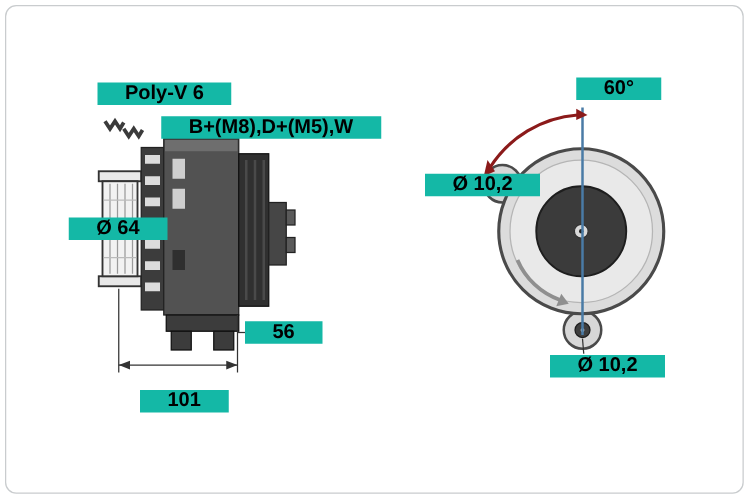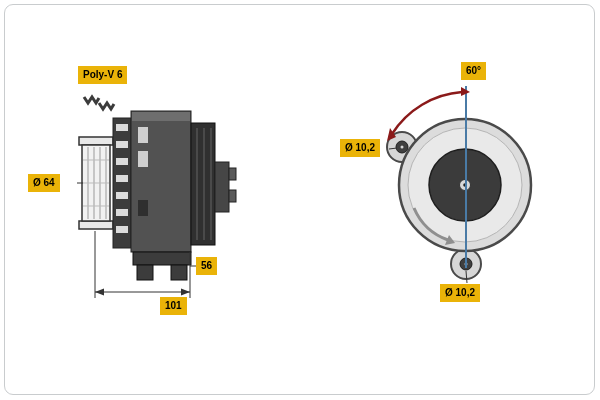--- a/index.html
+++ b/index.html
@@ -6,28 +6,28 @@
     margin:0;padding:0;width:600px;height:400px;background:#ffffff;
     font-family:"Liberation Sans",sans-serif;overflow:hidden;position:relative;
   }
   .stage{position:absolute;left:0;top:0;width:600px;height:400px;}
   .frame{
     position:absolute;left:4px;top:4px;width:589px;height:389px;
     border:1.5px solid #c9ccce;border-radius:9px;pointer-events:none;
   }
   svg.draw{position:absolute;left:0;top:0;}
   .lbl{
-    position:absolute;background:#eab308;color:#000;font-weight:bold;
-    font-size:10px;line-height:14px;padding:2px 5px;white-space:nowrap;
+    position:absolute;background:#14b8a6;color:#000;font-weight:bold;
+    font-size:16px;line-height:14px;padding:2px 22px;white-space:nowrap;
   }
   #lbl-polyv {left:78px;  top:66px;}
   #lbl-term  {left:129px; top:93px;}
-  #lbl-d64   {left:28px;  top:174px;text-align:center;}
+  #lbl-d64   {left:55px;  top:174px;text-align:center;}
   #lbl-56    {left:196px; top:257px;text-align:right;}
-  #lbl-101   {left:112px; top:297px;margin-left:48px;}
+  #lbl-101   {left:112px; top:312px;}
   #lbl-60    {left:424px; top:62px;margin-left:37px;}
   #lbl-d102a {left:340px; top:139px;}
   #lbl-d102b {left:440px; top:284px;}
 </style>
 </head>
 <body>
 
 <div class="stage">
 
   <svg class="draw" width="600" height="400" viewBox="0 0 600 400">
@@ -140,20 +140,21 @@
         <polygon points="455,243 445,245 449,235" fill="#8f8f8f"></polygon>
       </g>
 
       <line x1="389" y1="149" x2="397" y2="148" stroke="#333" stroke-width="1"></line>
       <line x1="466" y1="271" x2="467" y2="283" stroke="#333" stroke-width="1"></line>
     </g>
   </svg>
 
   <div class="lbl" id="lbl-polyv">Poly-V 6</div>
 
+  <div class="lbl" id="lbl-term">B+(M8),D+(M5),W</div>
 
   <div class="lbl" id="lbl-d64">Ø 64</div>
 
   <div class="lbl" id="lbl-56">56</div>
 
   <div class="lbl" id="lbl-101">101</div>
 
   <div class="lbl" id="lbl-60">60°</div>
 
   <div class="lbl" id="lbl-d102a">Ø 10,2</div>

